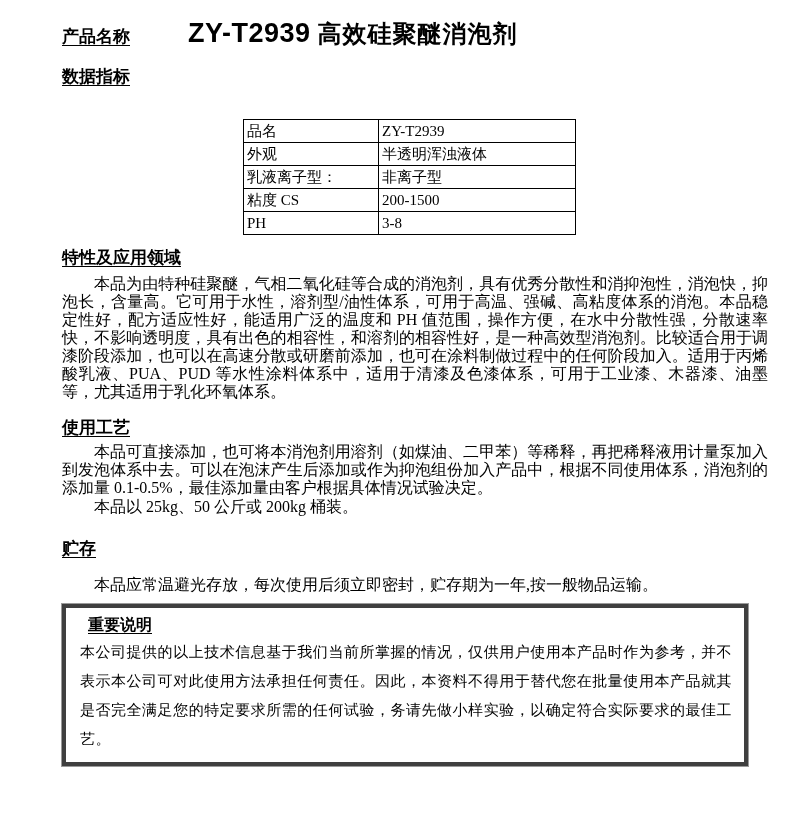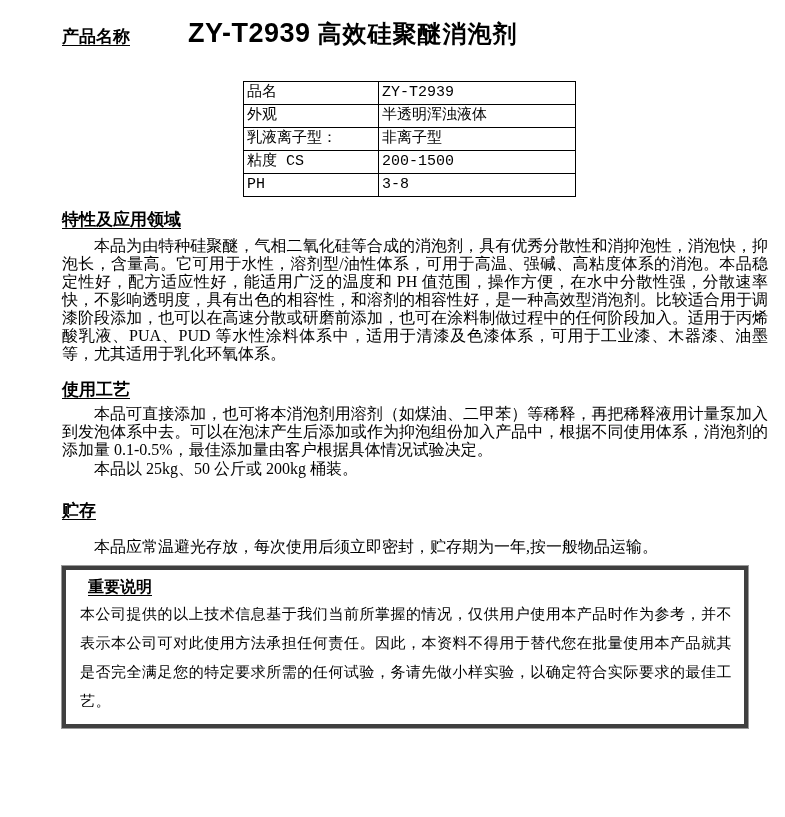--- a/index.html
+++ b/index.html
@@ -57,21 +57,20 @@
   .h-features  { margin-top: 12px; }
   .h-usage     { margin-top: 16px; }
   .h-packaging { margin-top: 0px; }
   .h-storage   { margin-top: 22px; }
   
   .metrics-table {
     border-collapse: collapse;
     margin: 31px 0 0 181px;
     width: 332px;
     table-layout: fixed;
-    font-family: Liberation Mono, monospace;
   }
   .metrics-table td {
     border: 1px solid #000;
     font-size: 15px;
     height: 22px;
     padding: 0 2px 0 3px;
     line-height: 22px;
     white-space: nowrap;
     overflow: hidden;
   }
@@ -120,20 +119,21 @@
 </head>
 <body>
 
 <div class="page">
 
   <div class="header">
     <span class="product-label">产品名称</span>
     <h1 class="title"><span class="code">ZY-T2939</span> <span class="cn">高效硅聚醚消泡剂</span></h1>
   </div>
 
+  <h2 class="sec-heading h-metrics">数据指标</h2>
 
   <table class="metrics-table">
     <colgroup>
         <col class="c1">
         <col class="c2">
       </colgroup>
     <tbody>
       <tr>
         <td>品名</td>
         <td>ZY-T2939</td>

